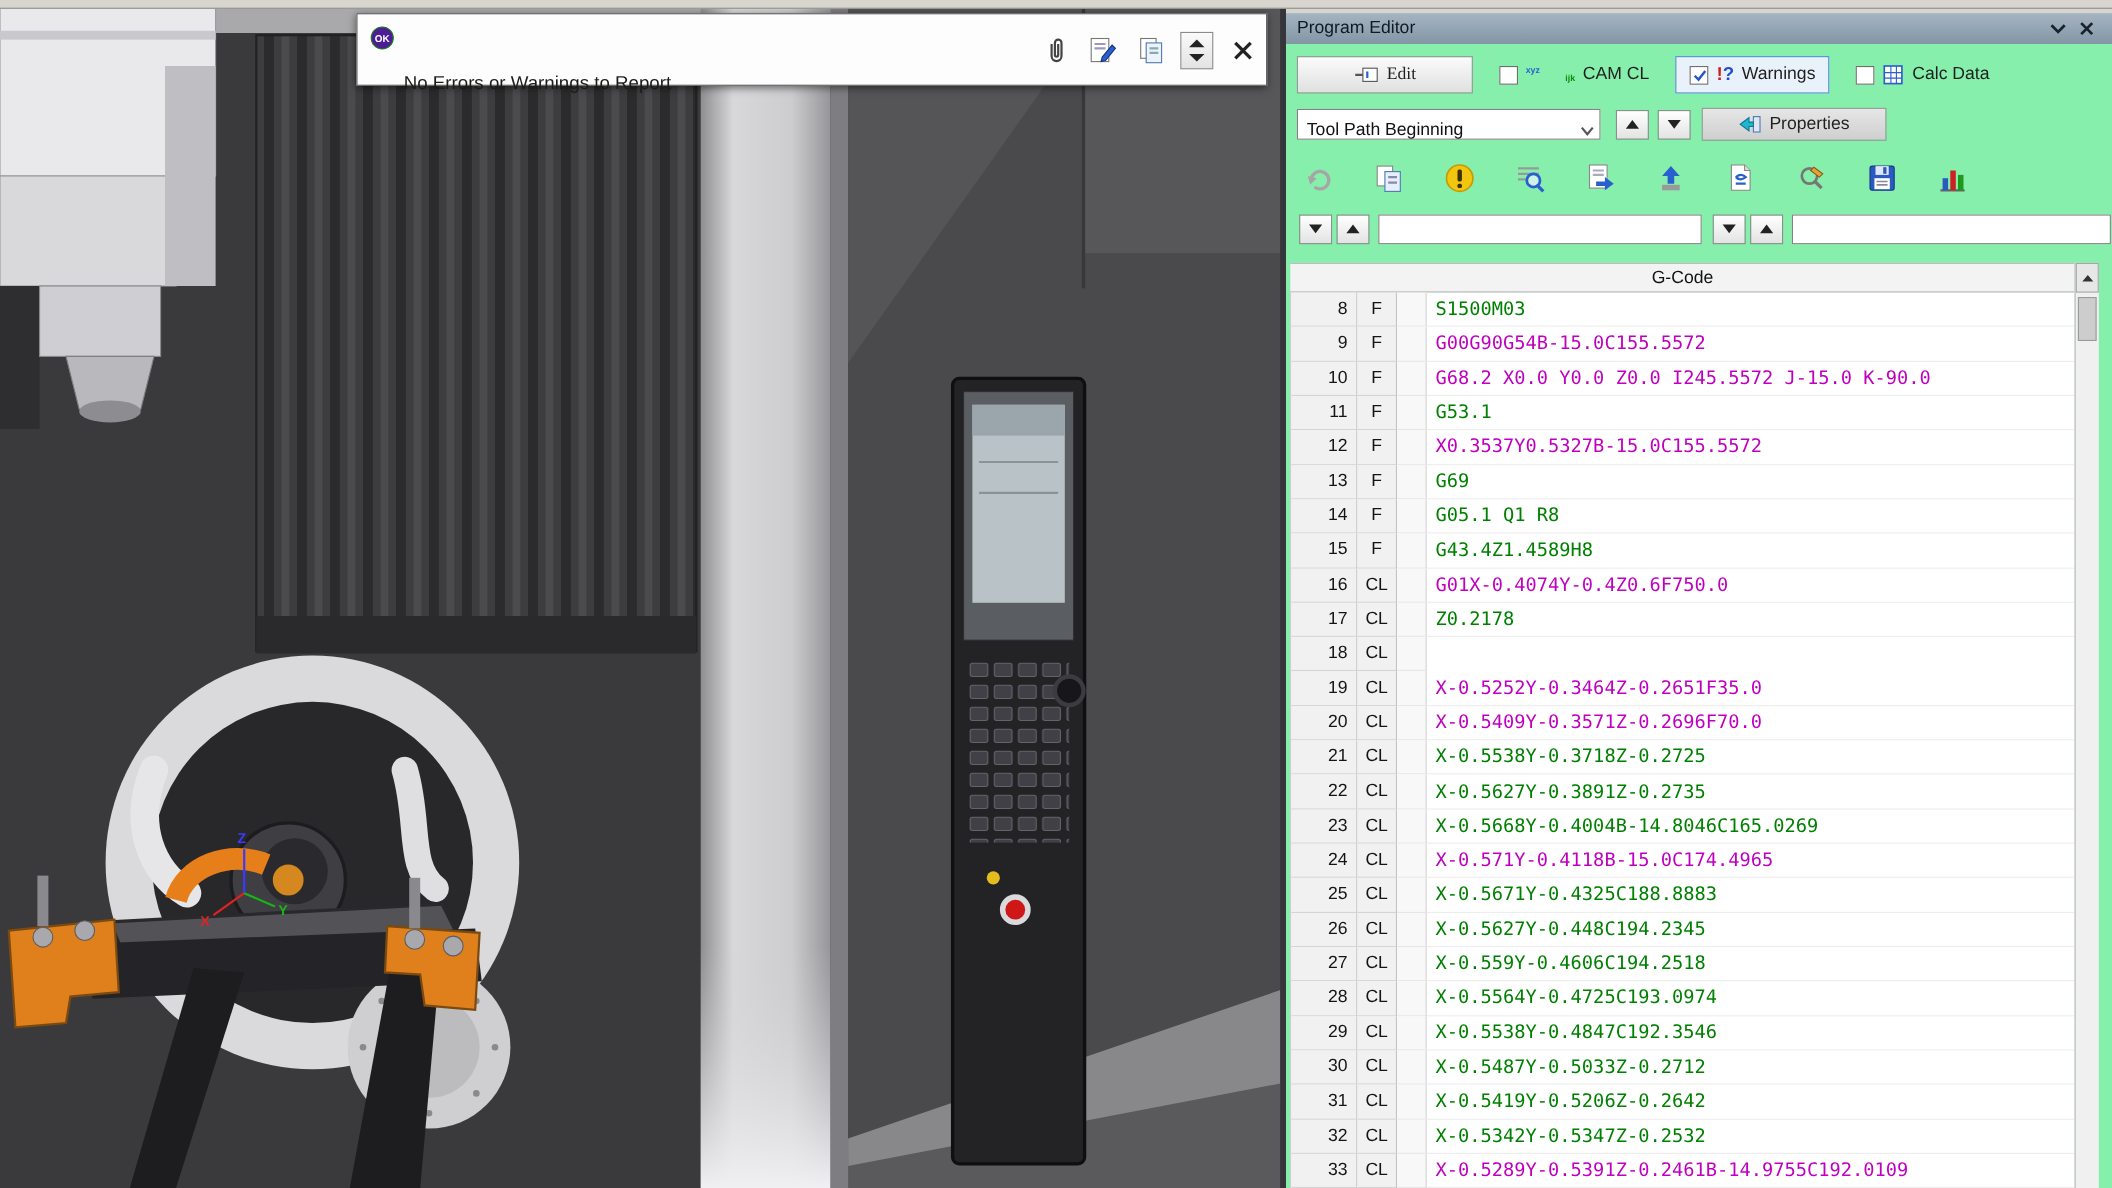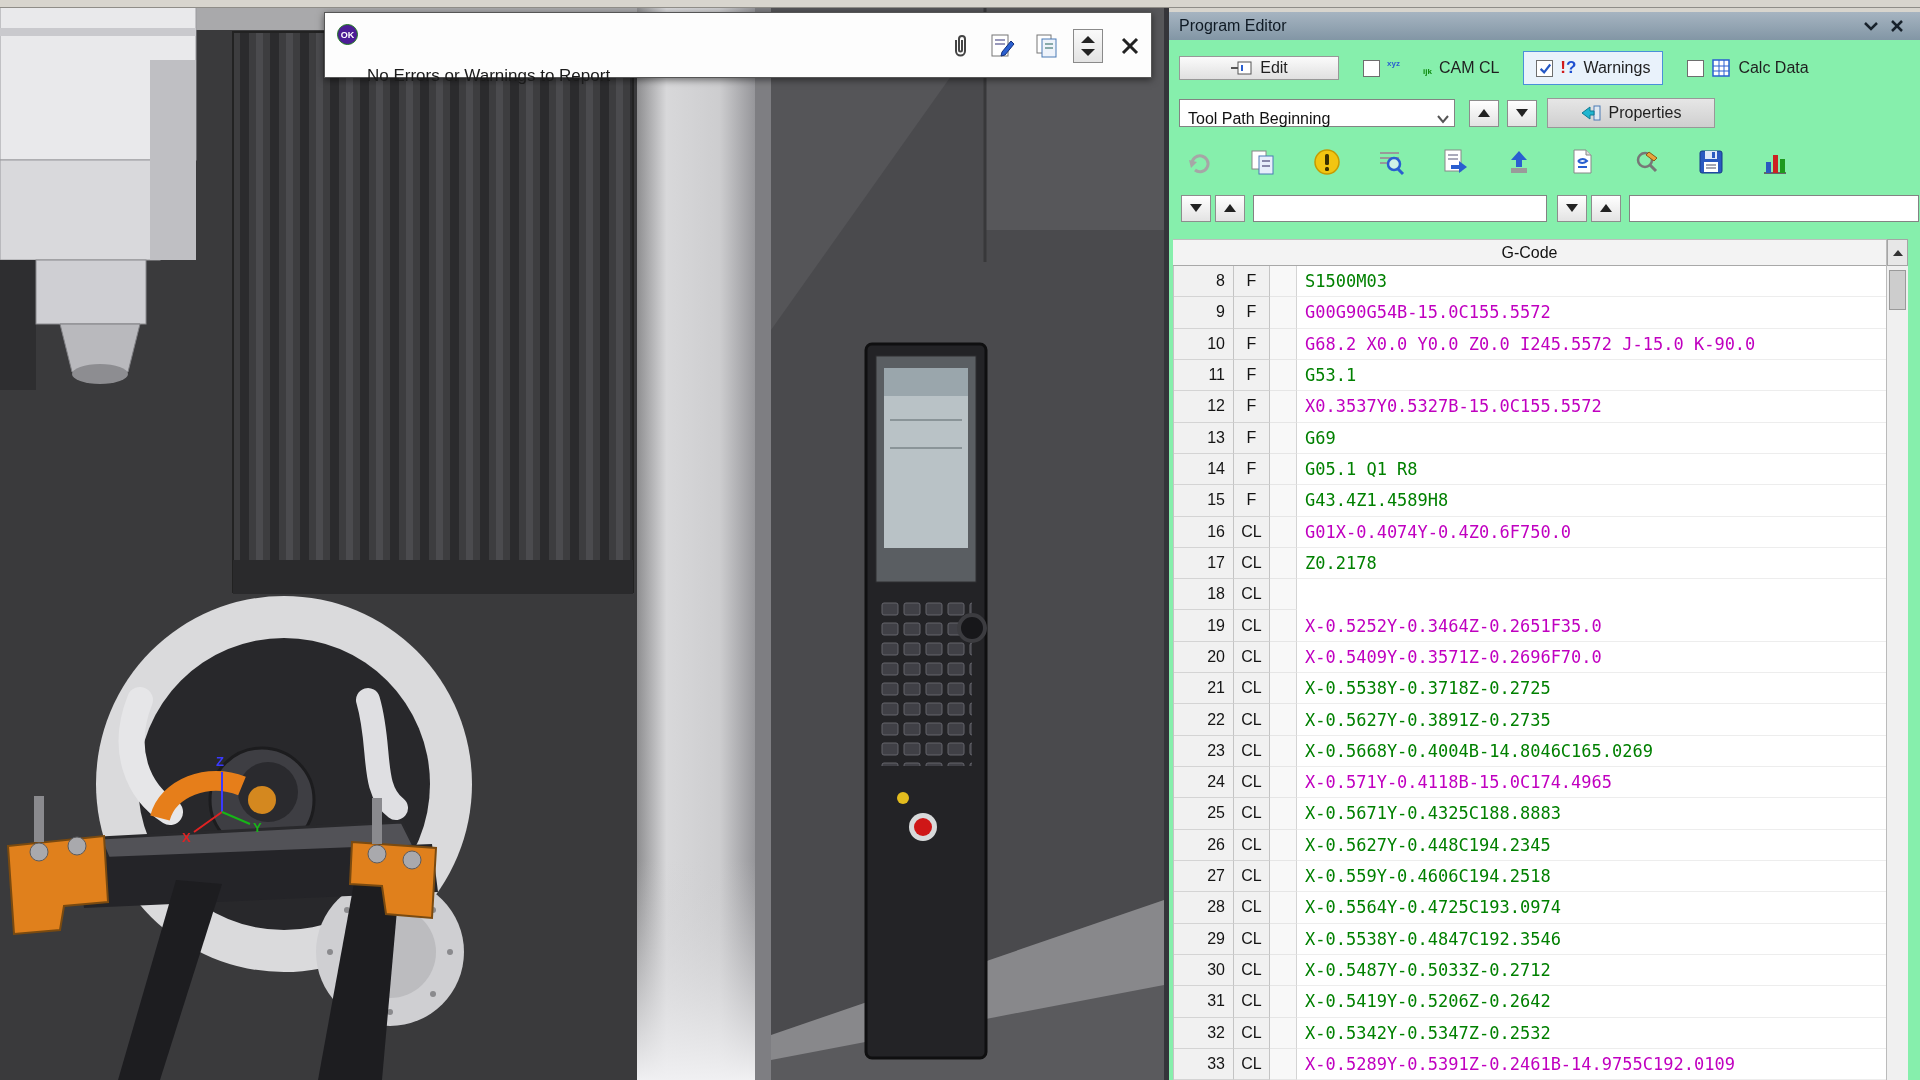--- a/index.html
+++ b/index.html
@@ -32,21 +32,21 @@
   .pe-title { position:absolute; left:0; top:12px; width:100%; height:28px;
     background:linear-gradient(#a6b4c1,#8296a5); display:flex; align-items:center;
     padding:0 10px; font-size:16px; color:#0f1a24; }
   .pe-title .sp { flex:1; }
   .tbtn { width:26px; height:22px; display:flex; align-items:center; justify-content:center; cursor:pointer; }
 
   .row1 { position:absolute; left:0; top:46px; width:100%; height:44px;
     display:flex; align-items:center; padding-left:10px; gap:24px; }
   .btn { background:linear-gradient(#fbfbfb,#e0e0e0); border:1px solid #989898;
     display:flex; align-items:center; justify-content:center; gap:8px; font-size:16px; color:#1f1f1f; cursor:pointer; }
-  .edit-btn { width:160px; height:24px; }
+  .edit-btn { width:160px; height:34px;font-family:Liberation Serif, serif; }
   .chk-group { display:flex; align-items:center; gap:7px; font-size:16px; color:#1f1f1f; cursor:pointer; }
   .chk { width:17px; height:17px; background:#fff; border:1px solid #6e6e6e;
     display:flex; align-items:center; justify-content:center; }
   .warn-group { border:1px solid #4a90d9; background:#e9f2fb; padding:6px 12px; }
   .ic-xyz { display:flex; flex-direction:column; line-height:8px; font-size:8px; font-weight:bold; }
   .ic-xyz .t { color:#2a5fd0; } .ic-xyz .b { color:#0d8a0d;padding-left:36px; }
   .warn-ic { font-size:17px; font-weight:bold; }
   .warn-ic .ex { color:#d11a1a; } .warn-ic .qu { color:#1f4fd0; }
 
   .row2 { position:absolute; left:10px; top:96px; height:34px; display:flex; align-items:center; }

